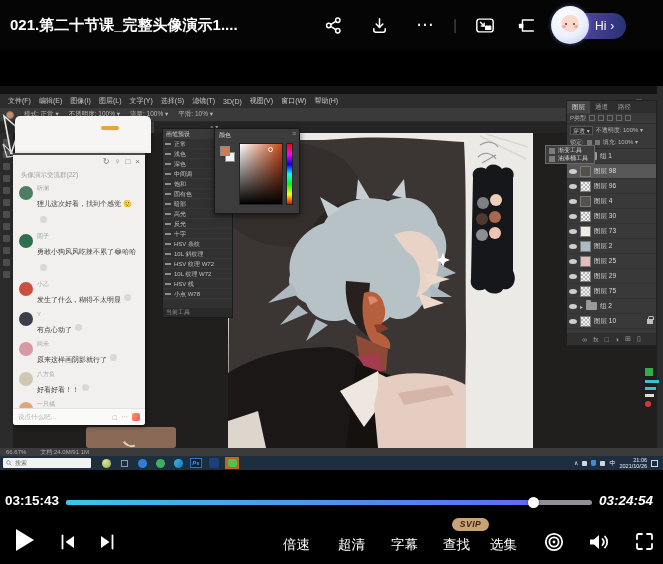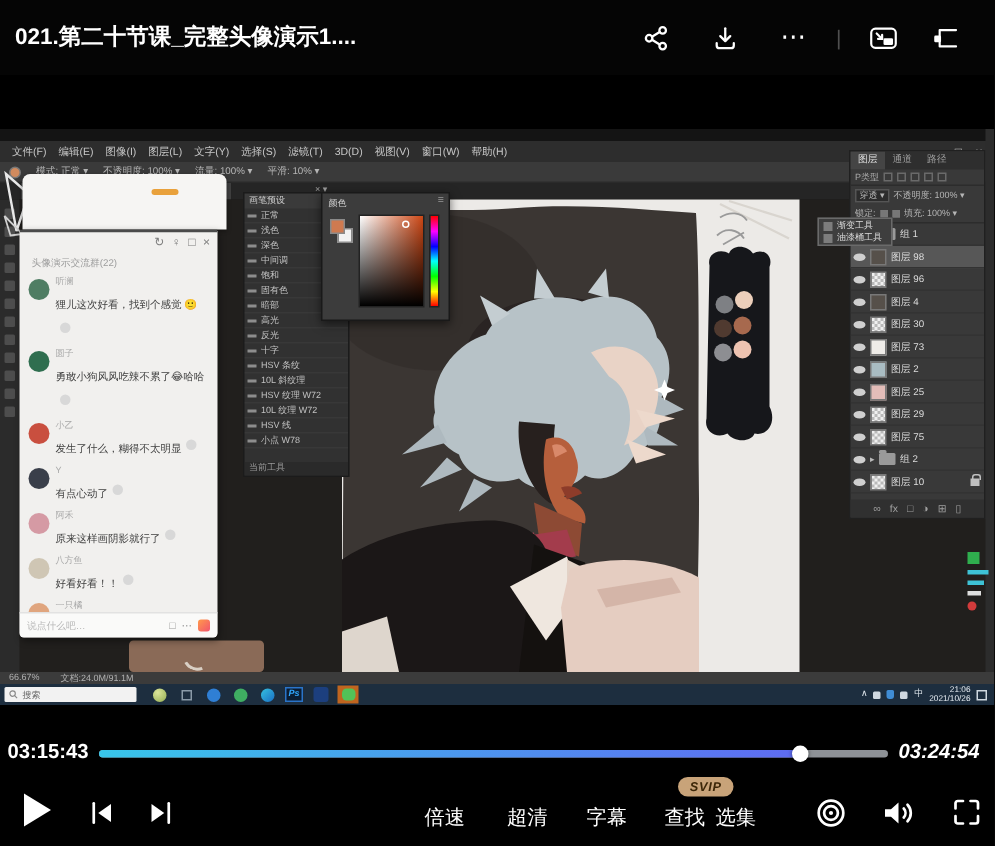--- a/index.html
+++ b/index.html
@@ -196,20 +196,34 @@
             <path d="M6,6.5 L10,10.5"></path>
             <path d="M10,7.5 v3 h-3"></path>
           </svg>
       </span>
       <span class="tico gap14">
         <svg width="20" height="19" viewBox="0 0 22 20">
             <path d="M18,4 H6 v12 h12"></path>
             <rect x="2" y="8" width="5" height="5" rx="1" fill="#fff" stroke="none"></rect>
           </svg>
       </span>
+      <div class="hi-btn">
+        <div class="hi-pill">
+          <span>Hi</span>
+          <span>›</span>
+        </div>
+        <div class="hi-avatar">
+          <span class="hi-face">
+              <i class="l"></i>
+              <i class="r"></i>
+              <b class="l"></b>
+              <b class="r"></b>
+            </span>
+        </div>
+      </div>
     </div>
   </div>
 
   <div class="video">
 
     <div class="abs ps-topedge"></div>
 
     <div class="abs menubar">
 
     <span>文件(F)</span>
@@ -638,21 +652,21 @@
   <span class="ctl-svg" style="left:97px;top:532px">
     <svg width="20" height="20" viewBox="0 0 20 20">
         <path d="M15.5,3.5 v13"></path>
         <path d="M4,4 L12.5,10 L4,16 Z" fill="#fff" stroke="none"></path>
       </svg>
   </span>
   <span class="ctl-label" style="left:283px">倍速</span>
   <span class="ctl-label" style="left:338px">超清</span>
   <span class="ctl-label" style="left:391px">字幕</span>
   <span class="ctl-label" style="left:443px">查找</span>
-  <span class="ctl-label" style="left:477px">选集</span>
+  <span class="ctl-label" style="left:490px">选集</span>
   <span class="svip">SVIP</span>
   <span class="ctl-svg" style="left:543px;top:531px">
     <svg width="22" height="22" viewBox="0 0 22 22">
         <circle cx="11" cy="11" r="8.2"></circle>
         <circle cx="11" cy="11" r="4.6"></circle>
         <circle cx="11" cy="11" r="1.4" fill="#fff" stroke="none"></circle>
       </svg>
   </span>
   <span class="ctl-svg" style="left:586px;top:530px">
     <svg width="24" height="24" viewBox="0 0 24 24">

